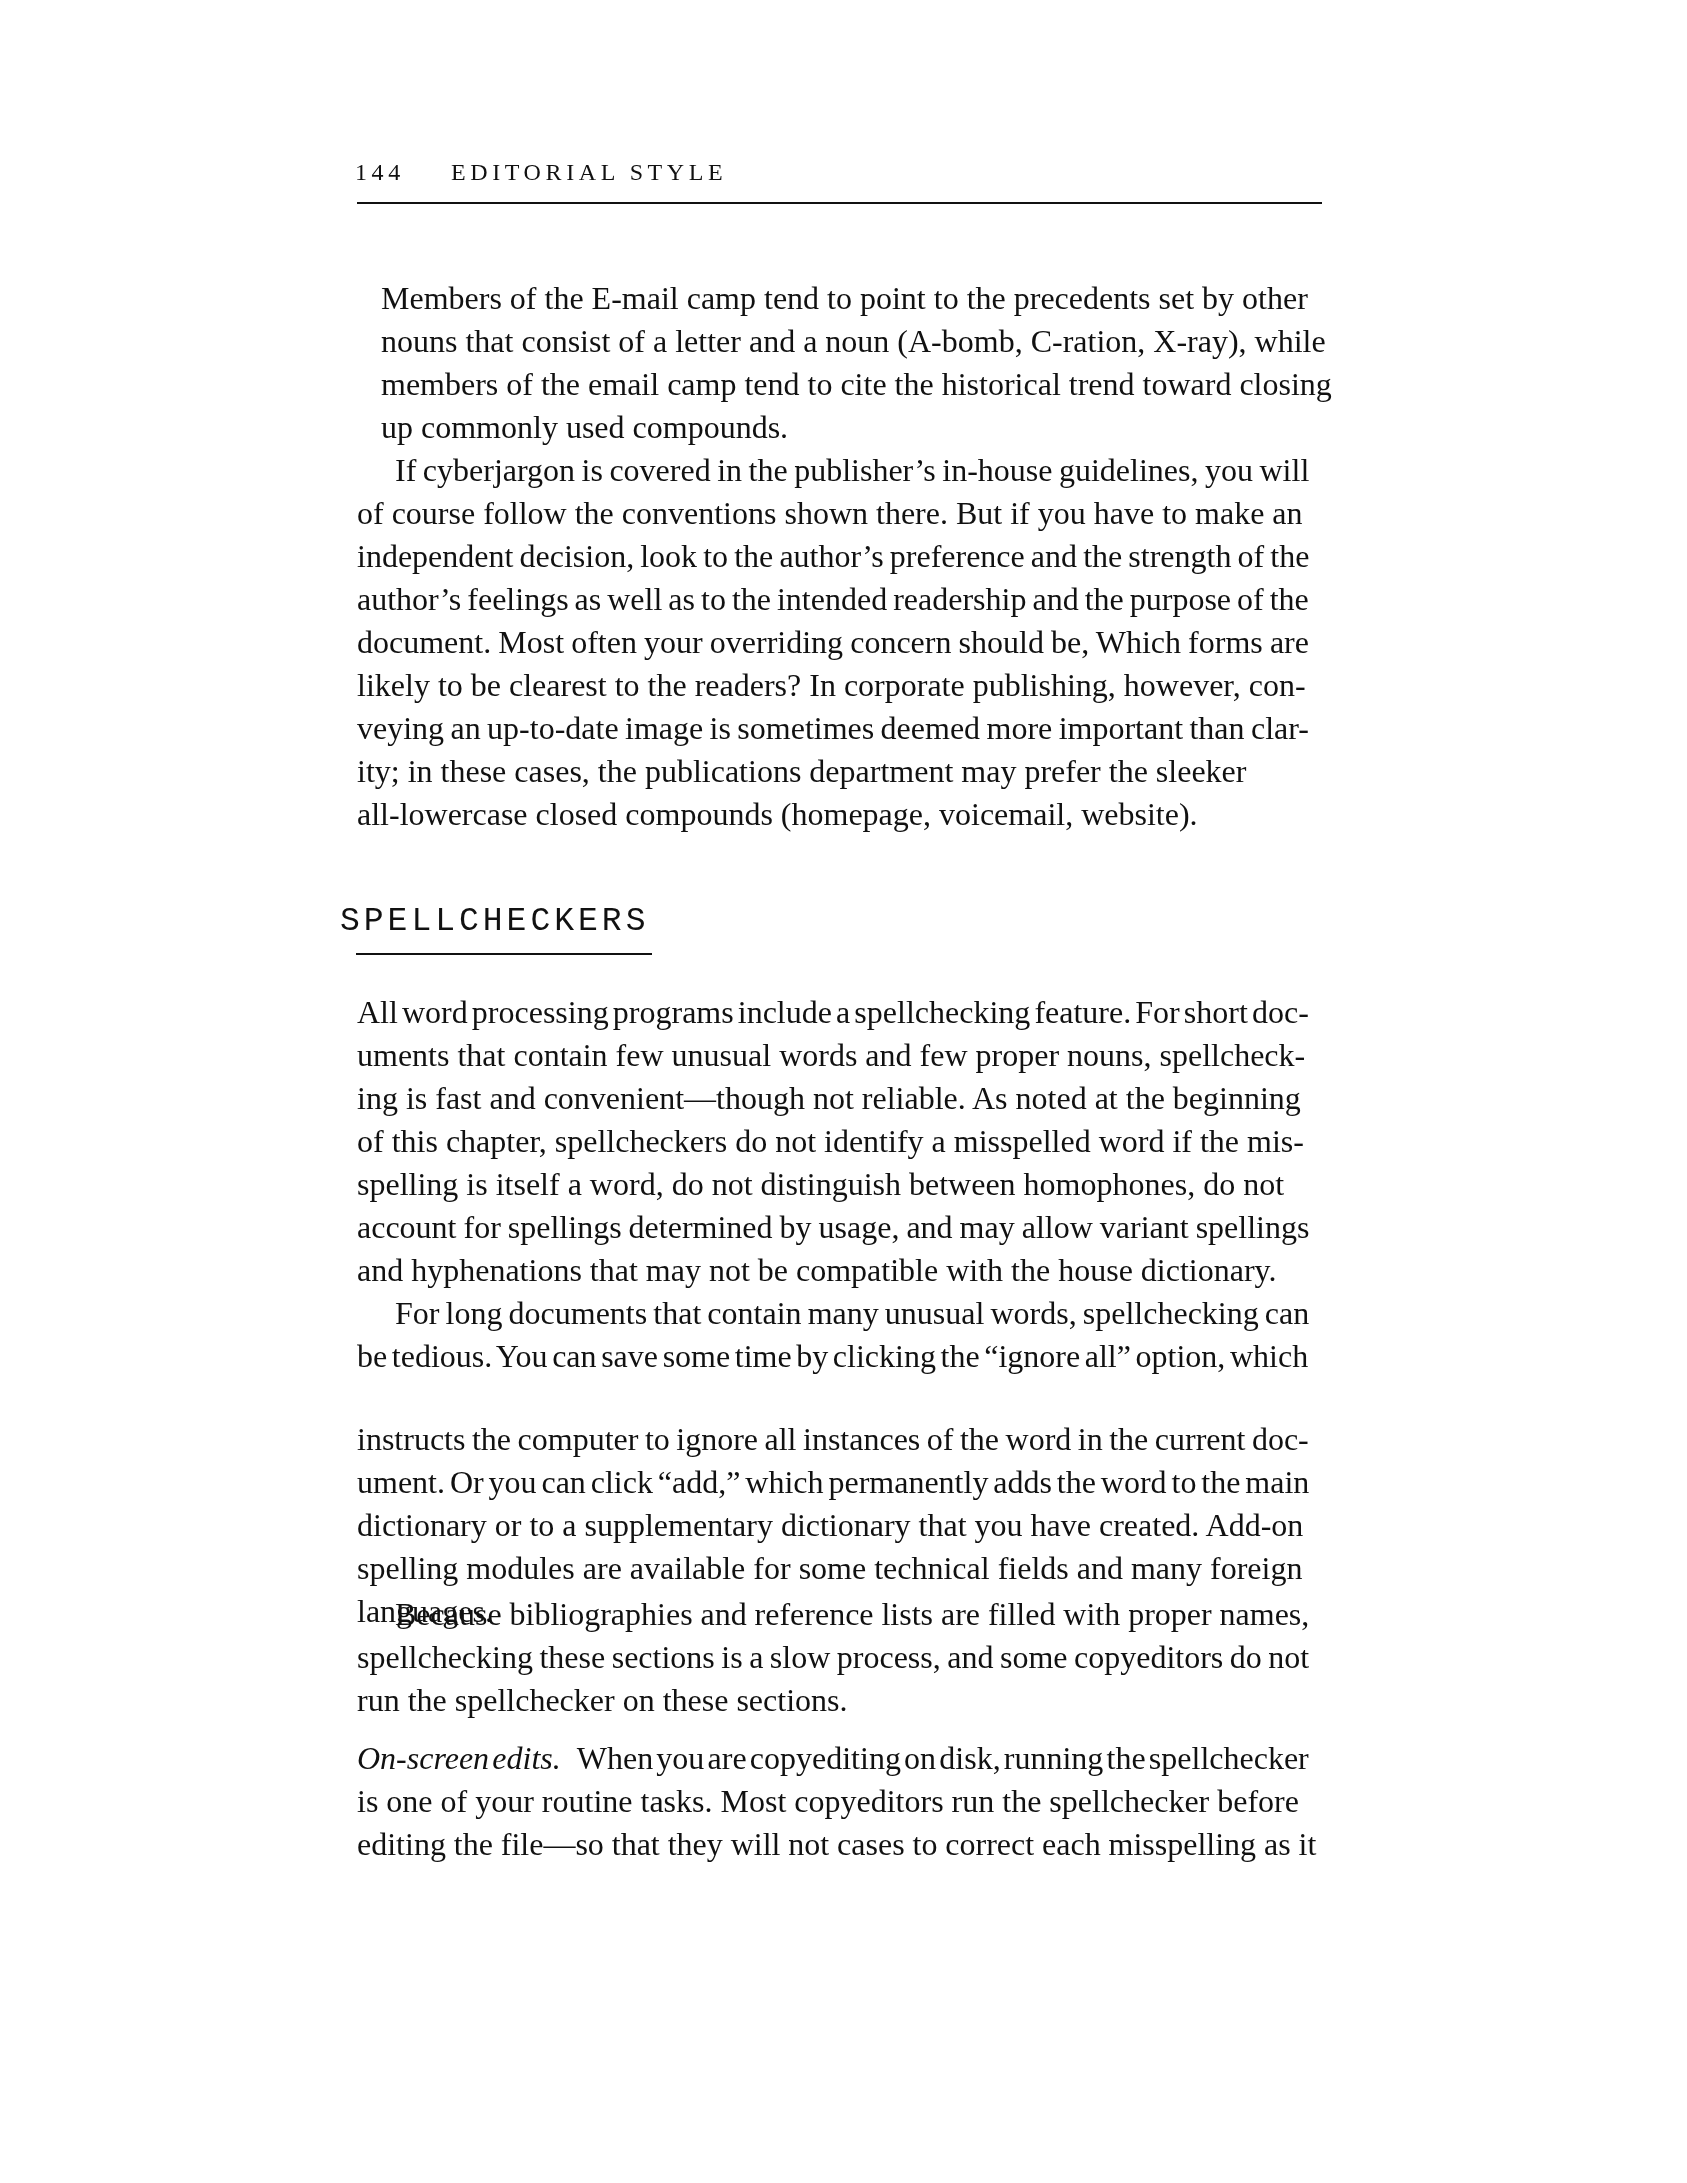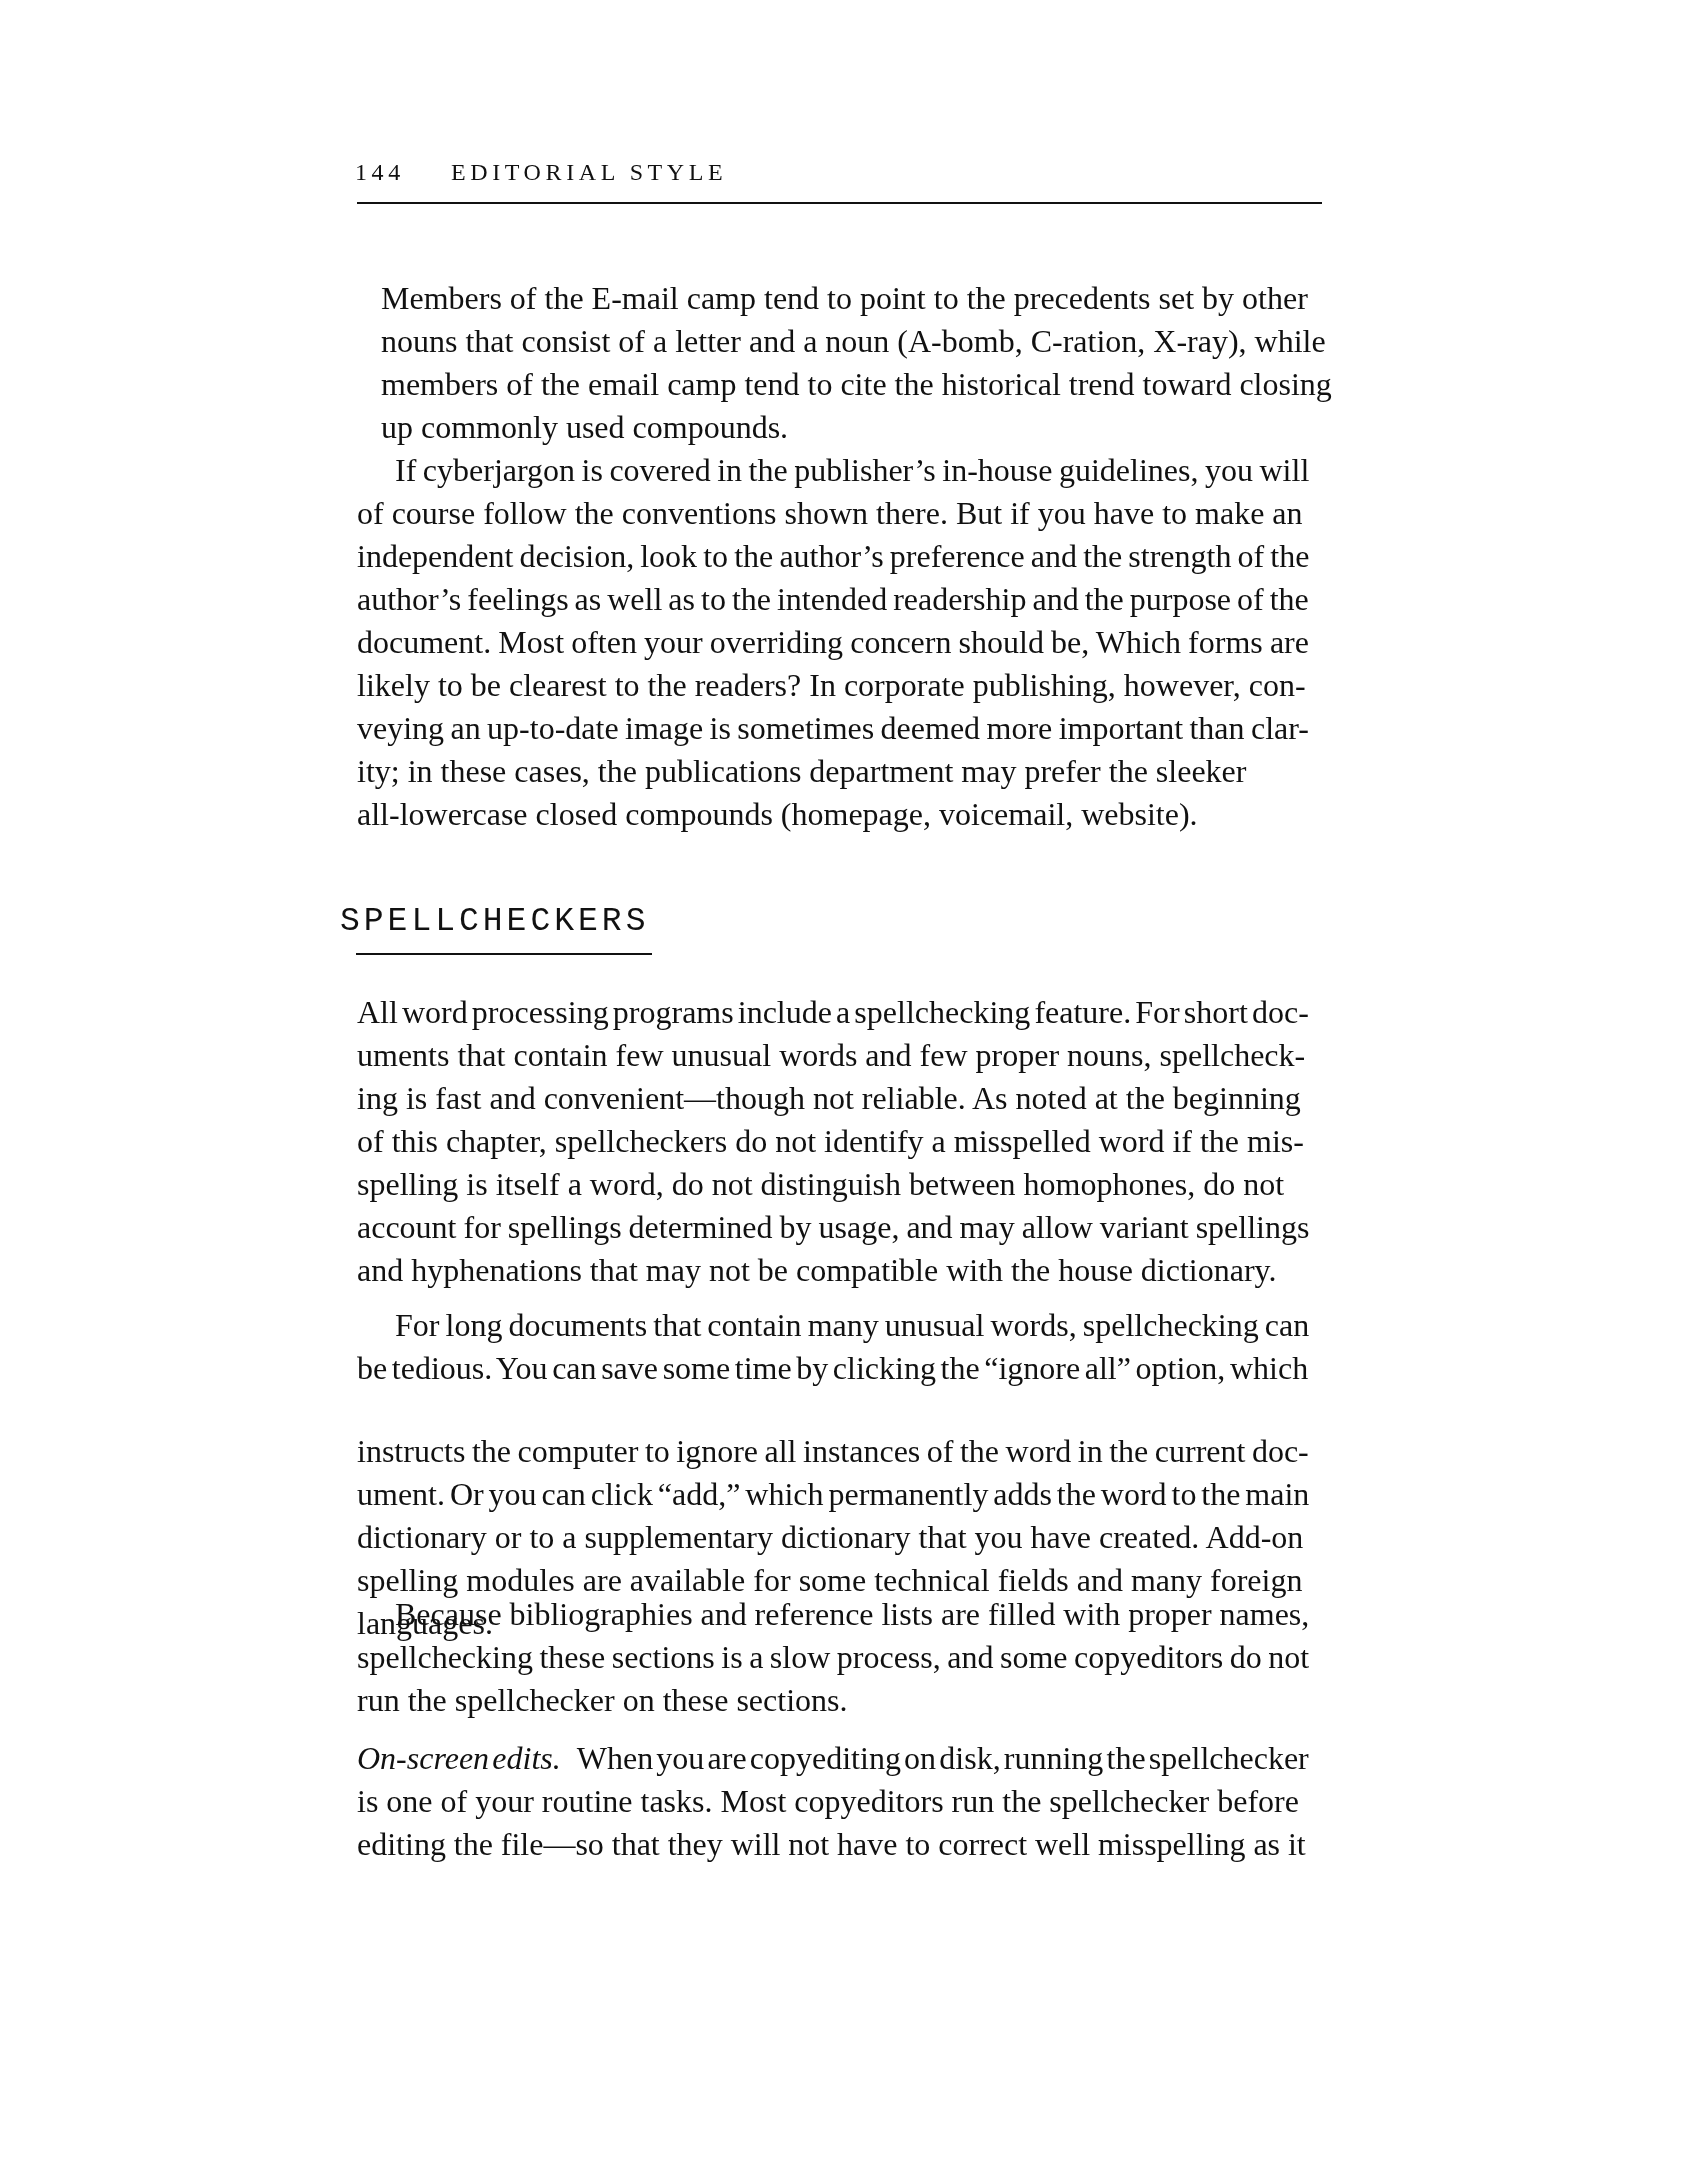--- a/index.html
+++ b/index.html
@@ -54,35 +54,35 @@
     <span class="line" style="word-spacing: -3.9px; text-align: center; text-align-last: left;">All word processing programs include a spellchecking feature. For short doc-</span>
     <span class="line" style="word-spacing: 0px; text-align: left; text-align-last: left;">uments that contain few unusual words and few proper nouns, spellcheck-</span>
     <span class="line" style="word-spacing: 0px; text-align: left; text-align-last: left;">ing is fast and convenient—though not reliable. As noted at the beginning</span>
     <span class="line" style="word-spacing: 0px; text-align: left; text-align-last: left;">of this chapter, spellcheckers do not identify a misspelled word if the mis-</span>
     <span class="line" style="word-spacing: 0px; text-align: left; text-align-last: left;">spelling is itself a word, do not distinguish between homophones, do not</span>
     <span class="line" style="word-spacing: -1px; text-align: left; text-align-last: left;">account for spellings determined by usage, and may allow variant spellings</span>
     <span class="line" style="word-spacing: 0px; text-align: left; text-align-last: left;">and hyphenations that may not be compatible with the house dictionary.</span>
   </div>
 
   <div class="body" style="top:1292px;">
-    <span class="line indent" style="word-spacing: -1.9px; text-align: center; text-align-last: left; margin-top: 12px;">For long documents that contain many unusual words, spellchecking can</span>
+    <span class="line indent" style="word-spacing: -1.9px; text-align: center; text-align-last: left;">For long documents that contain many unusual words, spellchecking can</span>
     <span class="line" style="word-spacing: -3.4px; text-align: left; text-align-last: left;">be tedious. You can save some time by clicking the “ignore all” option, which</span>
     <span class="line" style="word-spacing: -1.5px; text-align: left; text-align-last: left; margin-top: 40px;">instructs the computer to ignore all instances of the word in the current doc-</span>
     <span class="line" style="word-spacing: -3.1px; text-align: left; text-align-last: left;">ument. Or you can click “add,” which permanently adds the word to the main</span>
     <span class="line" style="word-spacing: 0px; text-align: left; text-align-last: left;">dictionary or to a supplementary dictionary that you have created. Add-on</span>
     <span class="line" style="word-spacing: 0px; text-align: left; text-align-last: left;">spelling modules are available for some technical fields and many foreign</span>
     <span class="line last">languages.</span>
   </div>
 
   <div class="body" style="top:1593px;">
     <span class="line indent" style="word-spacing: -0.1px; text-align: left; text-align-last: left;">Because bibliographies and reference lists are filled with proper names,</span>
     <span class="line" style="word-spacing: -1.5px; text-align: left; text-align-last: left;">spellchecking these sections is a slow process, and some copyeditors do not</span>
     <span class="line last">run the spellchecker on these sections.</span>
   </div>
 
   <div class="body" style="top:1737px;">
     <span class="line" style="word-spacing: -4.8px; text-align: left; text-align-last: left;"><span class="runin">On-screen edits.</span><span>When you are copyediting on disk, running the spellchecker</span></span>
     <span class="line" style="word-spacing: 0px; text-align: left; text-align-last: left;">is one of your routine tasks. Most copyeditors run the spellchecker before</span>
-    <span class="line" style="word-spacing: -0.1px; text-align: left; text-align-last: left;">editing the file—so that they will not have to correct well misspelling as it</span>
+    <span class="line" style="word-spacing: -0.1px; text-align: left; text-align-last: left;">editing the file—so that they will not cases to correct each misspelling as it</span>
   </div>
 
 </div>
 
 
 </body></html>

